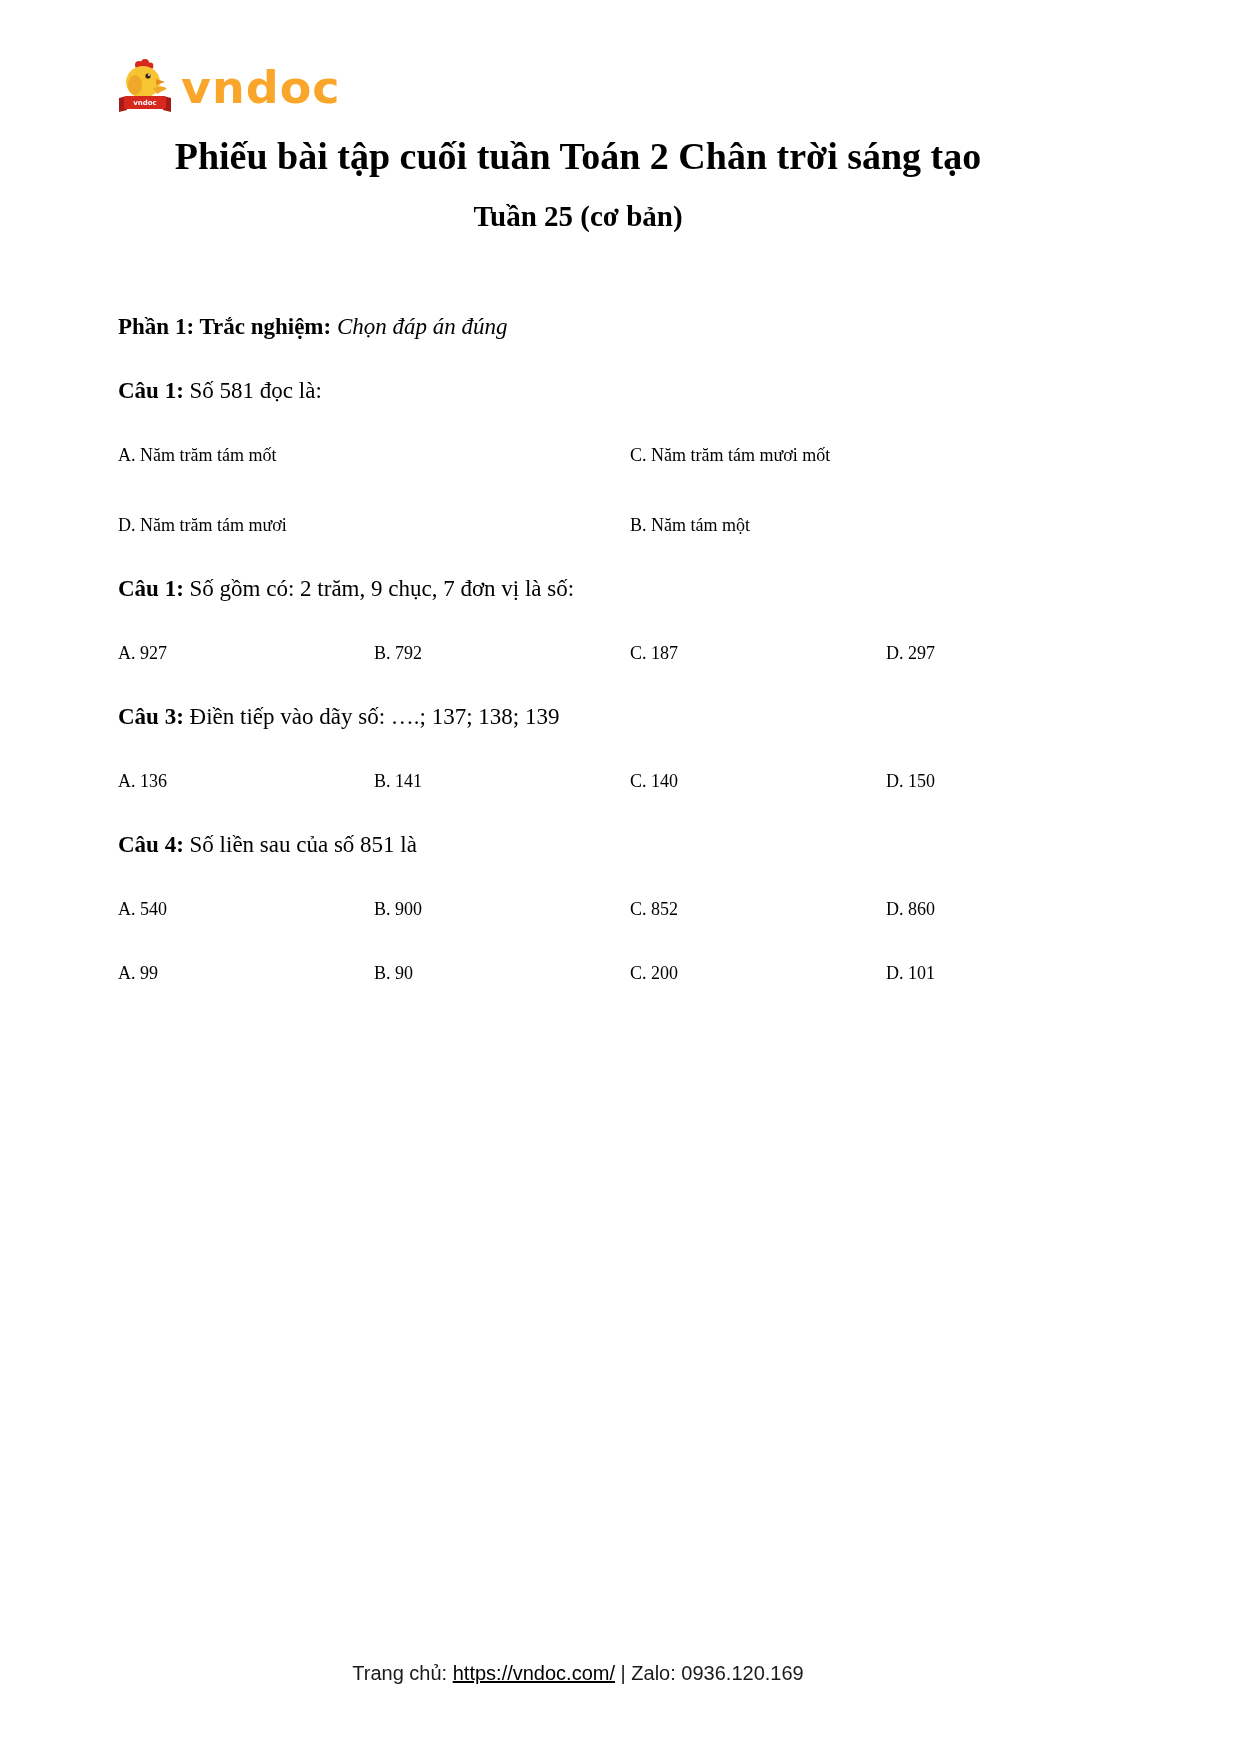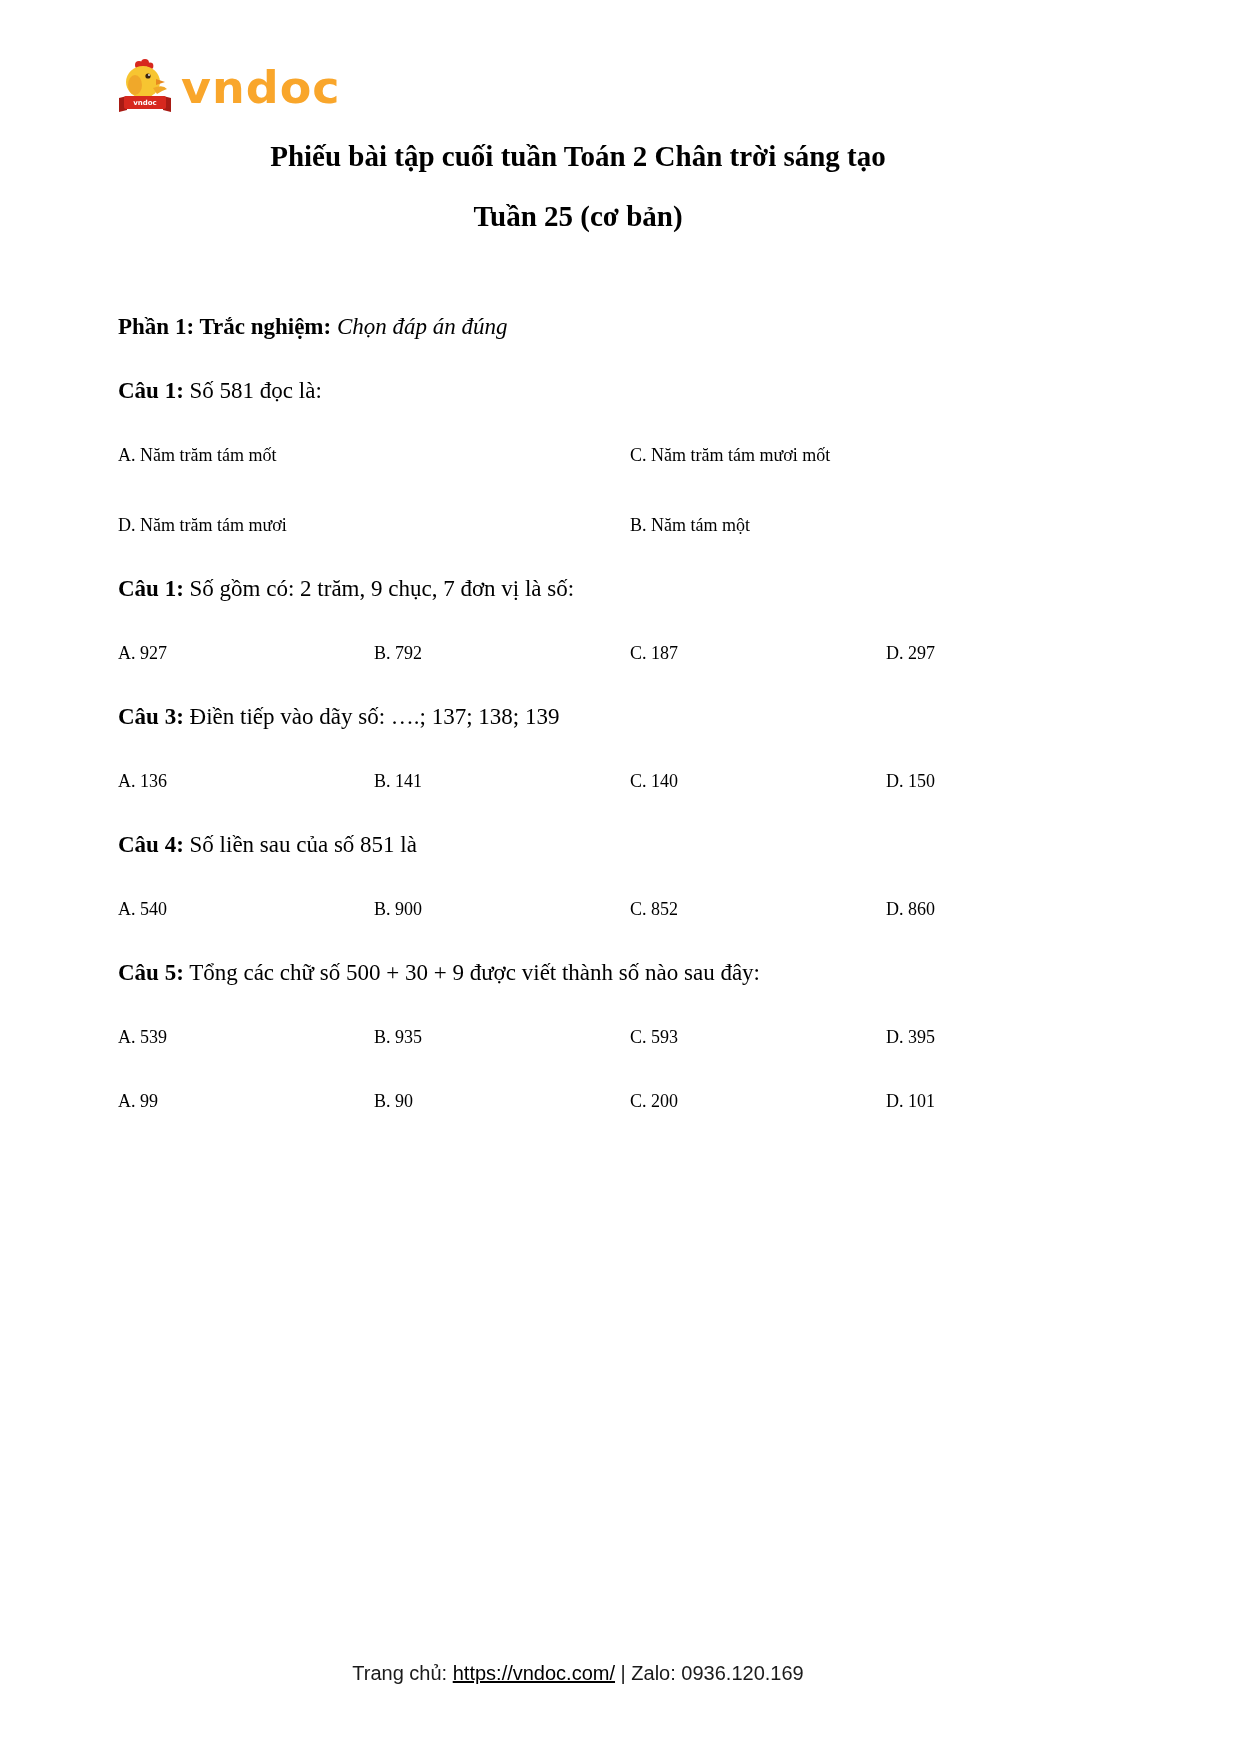--- a/index.html
+++ b/index.html
@@ -27,21 +27,21 @@
     font-weight: 800;
     font-size: 46px;
     line-height: 1;
     letter-spacing: 1px;
     color: #F9A62B;
     transform: scaleY(0.95);
   }
   
   .title-block { position: absolute; top: 138px; left: 0; right: 0; text-align: center; }
   .doc-title {
-    font-size: 29px;
+    font-size: 38px;
     font-weight: bold;
     line-height: 36px;
   }
   .doc-subtitle {
     margin-top: 24px;
     font-size: 29px;
     font-weight: bold;
     line-height: 36px;
     font-family: Liberation Serif, serif;
   }
@@ -174,32 +174,20 @@
         <span>Số liền sau của số 851 là</span>
       </p>
       <div class="options cols-4">
         <span>A. 540</span>
         <span>B. 900</span>
         <span>C. 852</span>
         <span>D. 860</span>
       </div>
     </div>
 
-    <div>
-      <p class="line">
-        <b class="q-label">Câu 5:</b>
-        <span>Tổng các chữ số 500 + 30 + 9 được viết thành số nào sau đây:</span>
-      </p>
-      <div class="options cols-4">
-        <span>A. 539</span>
-        <span>B. 935</span>
-        <span>C. 593</span>
-        <span>D. 395</span>
-      </div>
-    </div>
 
     <div>
       <div class="options cols-4">
         <span>A. 99</span>
         <span>B. 90</span>
         <span>C. 200</span>
         <span>D. 101</span>
       </div>
     </div>
 

